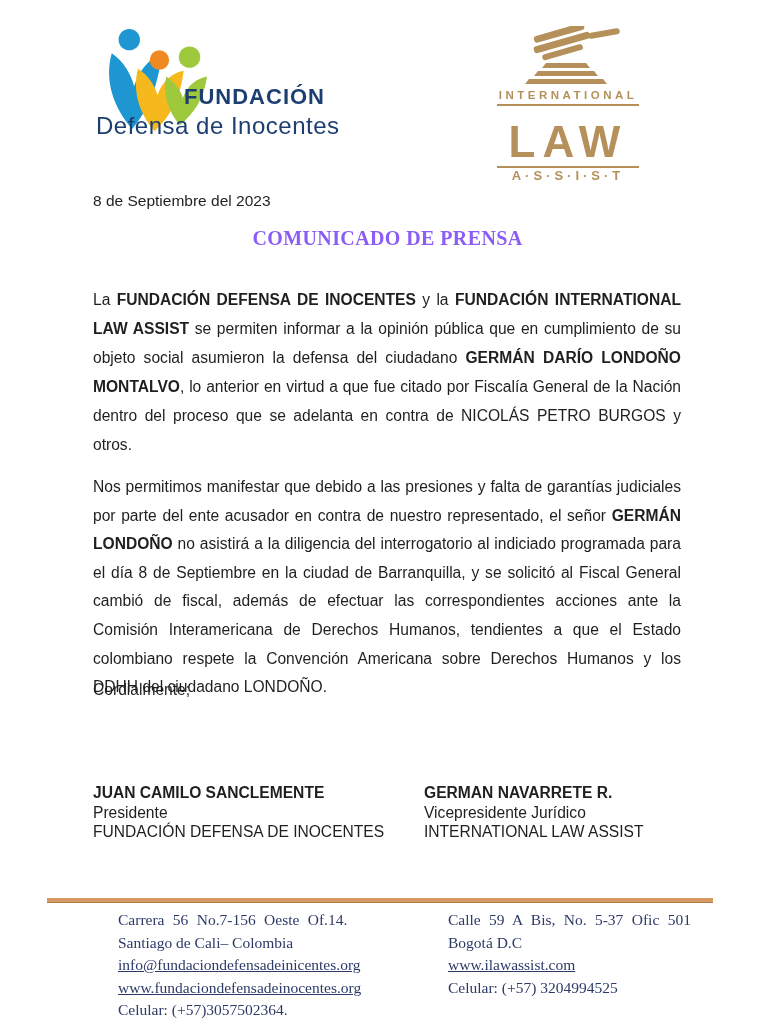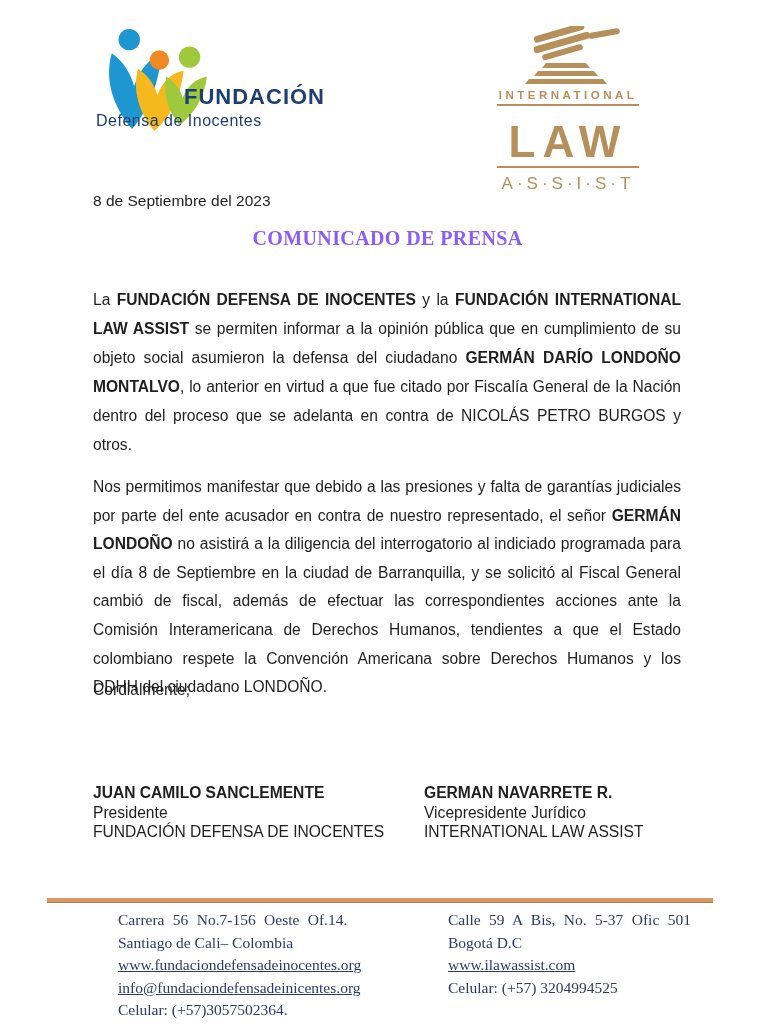--- a/index.html
+++ b/index.html
@@ -4,30 +4,30 @@
 <style>
   html,body{margin:0;padding:0;background:#ffffff;}
   .page{position:relative;width:775px;height:1024px;background:#ffffff;overflow:hidden;
         font-family:"Liberation Sans",sans-serif;color:#1f1f1f;}
 
   
   .logo-fundacion{position:absolute;left:92px;top:26px;width:250px;height:112px;}
   .people-svg{position:absolute;left:8px;top:2px;}
   .f-title{position:absolute;left:92px;top:58px;font-size:22px;font-weight:bold;
            color:#1c3e70;letter-spacing:1px;}
-  .f-sub{position:absolute;left:4px;top:86px;font-size:16px;color:#1c3e70;letter-spacing:0.5px;text-align:center;}
+  .f-sub{position:absolute;left:4px;top:86px;font-size:24px;color:#1c3e70;letter-spacing:0.5px;text-align:center;}
 
   
   .logo-law{position:absolute;left:497px;top:26px;width:142px;text-align:center;color:#b5905a;}
   .gavel-wrap{height:58px;}
   .l-intl{font-size:11.5px;letter-spacing:3.5px;font-weight:bold;padding:5px 0 3px 0;
           border-bottom:2px solid #b5905a;}
   .l-law{font-size:44px;font-weight:800;letter-spacing:7px;line-height:1.0;padding:14px 0 2px 0;
          border-bottom:2px solid #b5905a;}
-  .l-assist{font-size:17px;letter-spacing:4px;font-weight:normal;padding-top:6px;}
+  .l-assist{font-size:13px;letter-spacing:4px;font-weight:bold;padding-top:0;}
 
   
   .date{position:absolute;left:93px;top:192px;font-size:15.5px;}
   .title{position:absolute;left:0;top:227px;width:775px;margin:0;text-align:center;
          font-family:"Liberation Serif",serif;font-size:20px;font-weight:700;
          letter-spacing:0.4px;color:#8b5cf6;}
   .para{position:absolute;left:93px;width:588px;margin:0;font-size:15.6px;
         line-height:29px;text-align:justify;}
   .p1{top:285px;}
   .p2{top:473px;line-height:28.6px;}
@@ -108,22 +108,22 @@
     <div class="sig-name">GERMAN NAVARRETE R.</div>
     <div class="sig-role">Vicepresidente Jurídico</div>
     <div class="sig-org">INTERNATIONAL LAW ASSIST</div>
   </div>
 
   <div class="footer-divider"></div>
 
   <div class="f-col f-col-left">
     <div class="addr-wide">Carrera 56 No.7-156 Oeste Of.14.</div>
     <div>Santiago de Cali– Colombia</div>
+    <a class="flink">info@fundaciondefensadeinicentes.org</a>
     <a class="flink">www.fundaciondefensadeinocentes.org</a>
-    <a class="flink">info@fundaciondefensadeinicentes.org</a>
     <div>Celular: (+57)3057502364.</div>
   </div>
 
   <div class="f-col f-col-right">
     <div class="addr-wide">Calle 59 A Bis, No. 5-37 Ofic 501</div>
     <div>Bogotá D.C</div>
     <a class="flink">www.ilawassist.com</a>
     <div>Celular: (+57) 3204994525</div>
   </div>
 

